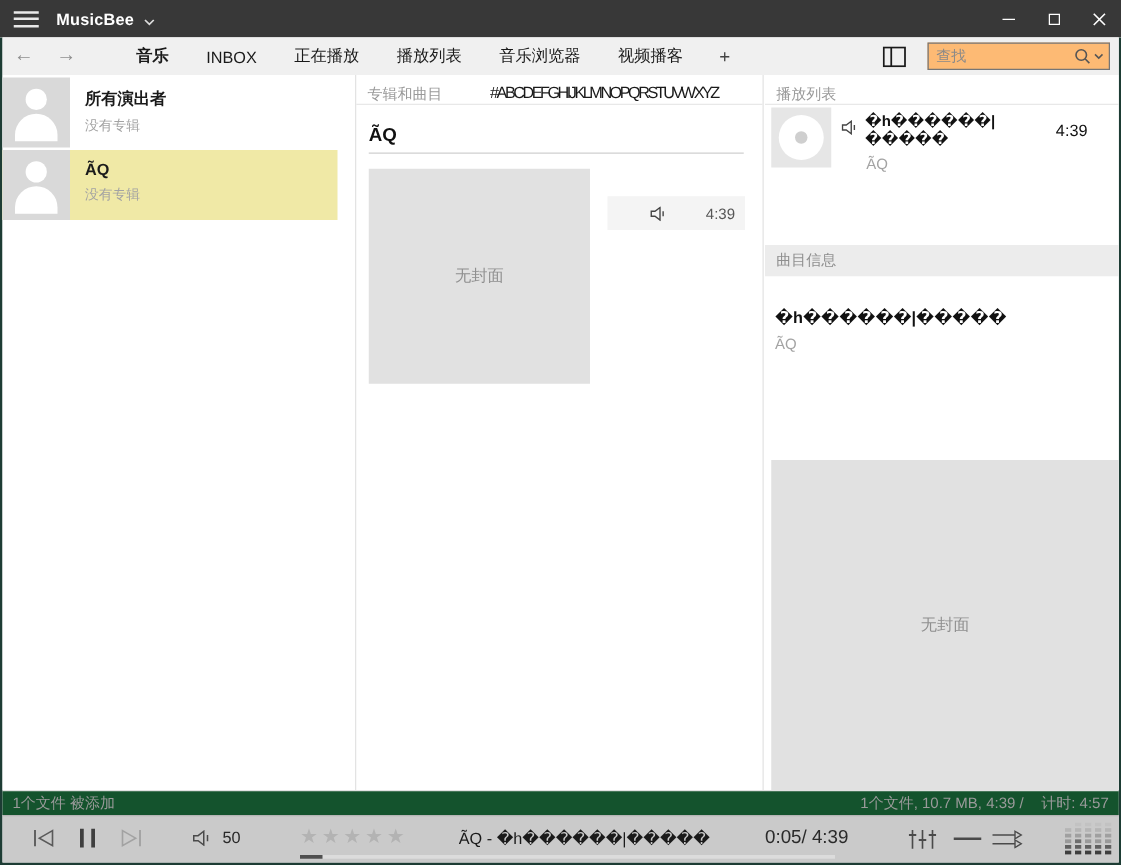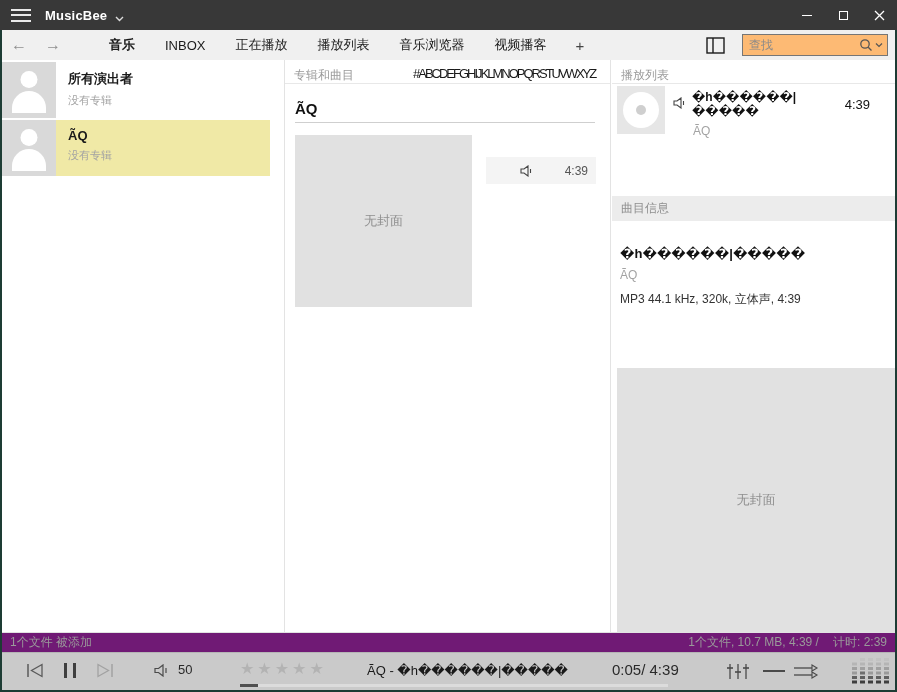--- a/index.html
+++ b/index.html
@@ -57,21 +57,21 @@
   .avatar { width:54px; height:56px; background:#d9d9d9; position:relative; flex:none; overflow:hidden; }
   .avatar::before { content:""; position:absolute; left:50%; top:9px; transform:translateX(-50%);
                     width:17px; height:17px; border-radius:50%; background:#fff; }
   .avatar::after { content:""; position:absolute; left:50%; top:29px; transform:translateX(-50%);
                    width:34px; height:22px; border-radius:17px 17px 0 0; background:#fff; }
   .artist-text { padding:8px 0 0 12px; }
   .artist-name { font-size:13px; font-weight:bold; color:#1a1a1a; }
   .artist-sub { font-size:11px; color:#a3a3a3; margin-top:5px; }
 
   
-  .mid-header { display:flex; align-items:flex-start; height:24px; border-bottom:1px solid #e8e8e8;gap:21px; }
+  .mid-header { display:flex; align-items:flex-start; height:24px; border-bottom:1px solid #e8e8e8; }
   .mid-header .hdr-label { font-size:12px; color:#9a9a9a; padding:7px 0 0 9px; }
   .alphabet { font-size:13px; color:#1a1a1a; letter-spacing:-2px; padding-top:6px; margin-left:38px;
               cursor:pointer; }
   .mid-artist { position:absolute; left:10px; top:40px; font-size:15px; font-weight:bold; color:#111; }
   .mid-underline { position:absolute; left:10px; top:62px; width:300px; border-top:1px solid #cfcfcf; }
   .cover-box { position:absolute; left:10px; top:75px; width:177px; height:172px; background:#e1e1e1;
                display:flex; align-items:center; justify-content:center;
                font-size:13px; color:#8f8f8f; }
   .track-row { position:absolute; left:201px; top:97px; width:110px; height:27px; background:#f4f4f4;
                display:flex; align-items:center; cursor:pointer; }
@@ -93,21 +93,21 @@
   .ti-header { position:absolute; left:0; right:0; top:136px; height:25px; background:#ececec;
                font-size:12px; color:#8f8f8f; line-height:25px; padding-left:9px; }
   .ti-title { position:absolute; left:8px; top:186px; font-size:13px; font-weight:bold; color:#111; }
   .ti-artist { position:absolute; left:8px; top:208px; font-size:12px; color:#a3a3a3; }
   .ti-format { position:absolute; left:8px; top:231px; font-size:12px; color:#333; }
   .big-cover { position:absolute; left:5px; right:0; top:308px; bottom:0; background:#e1e1e1;
                display:flex; align-items:center; justify-content:center;
                font-size:13px; color:#8f8f8f; }
 
   
-  .statusbar { position:absolute; left:0; right:0; bottom:38px; height:20px; background:#701a75;
+  .statusbar { position:absolute; left:0; right:0; bottom:38px; height:20px; background:#14532d;
                border-top:1px solid #e2e2e2; display:flex; align-items:center;
                font-size:12px; color:#9a9a9a; padding:0 8px; }
   .status-right { margin-left:auto; display:flex; gap:14px; }
 
   
   .playerbar { position:absolute; left:0; right:0; bottom:0; height:38px; background:#cacaca;
                border-top:1px solid #b5b5b5; }
   .pb { position:absolute; display:flex; align-items:center; justify-content:center; cursor:pointer; }
   .pause-bars { display:flex; gap:6px; }
   .pause-bars i { display:block; width:3px; height:15px; background:#3f3f3f; }
@@ -241,30 +241,29 @@
               </span>
               <span class="pl-title">�h������|�����</span>
               <span class="pl-dur">4:39</span>
             </div>
             <div class="pl-artist">ÃQ</div>
           </div>
         </div>
         <div class="ti-header">曲目信息</div>
         <div class="ti-title">�h������|�����</div>
         <div class="ti-artist">ÃQ</div>
-        <div class="ti-format">MP3 44.1 kHz, 320k, 立体声, 4:39</div>
         <div class="big-cover">无封面</div>
       </div>
     </div>
 
     <div class="statusbar">
       <span>1个文件 被添加</span>
       <span class="status-right">
         <span>1个文件, 10.7 MB, 4:39 /</span>
-        <span>计时: 2:39</span>
+        <span>计时: 4:57</span>
       </span>
     </div>
 
     <div class="playerbar">
       <div class="pb" style="left:24px; top:10px;">
         <svg width="18" height="15" viewBox="0 0 18 15">
             <line x1="2" y1="1" x2="2" y2="14" stroke="#5a5a5a" stroke-width="1.5"></line>
             <path d="M16 1.5 L5.5 7.5 L16 13.5 Z" fill="none" stroke="#5a5a5a" stroke-width="1.3"></path>
           </svg>
       </div>

